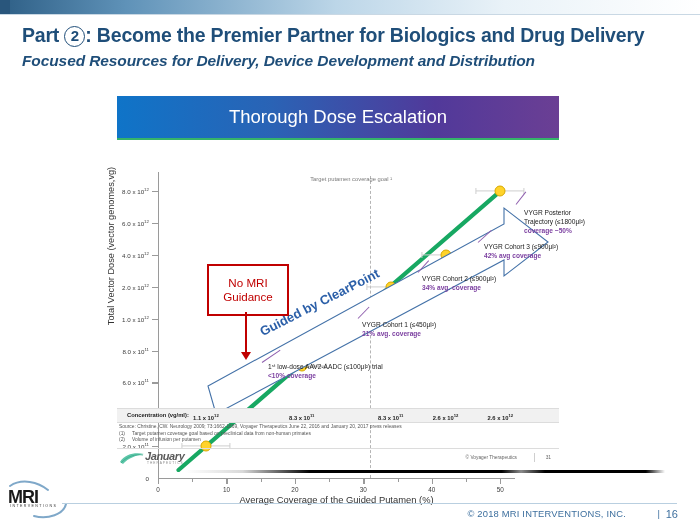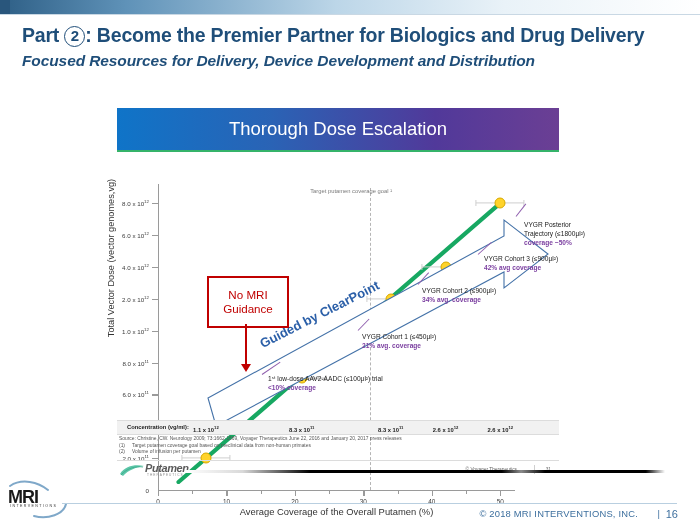--- a/index.html
+++ b/index.html
@@ -16,21 +16,21 @@
 
   
   #title{position:absolute;left:22px;top:24px;width:660px;
     font-size:19.5px;font-weight:bold;color:#1f4e79;letter-spacing:-0.2px;white-space:nowrap;}
   #title .circled{display:inline-block;border:1.6px solid #1f4e79;border-radius:50%;
      width:19px;height:19px;line-height:18px;text-align:center;font-size:15px;vertical-align:1px;}
   #subtitle{position:absolute;left:22px;top:52px;width:660px;
     font-size:15.5px;font-style:italic;font-weight:bold;color:#1f4e79;letter-spacing:-0.1px;white-space:nowrap;}
 
   
-  #figure{position:absolute;left:112px;top:96px;width:452px;height:292px;background:#ffffff;margin-top:12px;}
+  #figure{position:absolute;left:112px;top:96px;width:452px;height:292px;background:#ffffff;}
 
   
   #banner{position:absolute;left:5px;top:0px;width:442px;height:42px;
     background:linear-gradient(to right,#0f74c8 0%,#2a63b5 35%,#51399a 72%,#6b3f94 100%);}
   #banner-title{position:absolute;left:0;top:0;width:442px;height:42px;line-height:42px;
     text-align:center;color:#ffffff;font-size:18.5px;}
   #banner-underline{position:absolute;left:5px;top:42px;width:442px;height:2px;background:#35b36a;}
   #axis-left{position:absolute;left:46px;top:76px;width:1.4px;height:306px;background:#9a9a9a;}
   #axis-bottom{position:absolute;left:46px;top:382px;width:357px;height:1.4px;background:#9a9a9a;}
 
@@ -106,21 +106,21 @@
   
   #black-rule{position:absolute;left:185px;top:470px;width:480px;height:3px;
     background:linear-gradient(to right,#ffffff 0%,#d9d9d9 12%,#000000 26%,#000000 66%,#8a8a8a 70%,#000000 75%,#000000 96%,#ffffff 100%);}
 
   
   #mri-logo{position:absolute;left:8px;top:480px;width:64px;height:40px;}
   #mri-word{position:absolute;left:8px;top:487px;font-size:18px;font-weight:bold;color:#1a1a1a;
     letter-spacing:-1px;}
   #mri-sub{position:absolute;left:10px;top:504px;font-size:3.6px;color:#333;letter-spacing:1.4px;}
   #bottom-rule{position:absolute;left:62px;top:503px;width:615px;height:1px;background:#b9cfe0;}
-  #footer-copy{position:absolute;right:62px;top:508px;font-size:9.4px;color:#3d6f9e;letter-spacing:0.2px;}
+  #footer-copy{position:absolute;right:74px;top:508px;font-size:9.4px;color:#3d6f9e;letter-spacing:0.2px;}
   #footer-sep{position:absolute;right:40px;top:508px;font-size:9.4px;color:#3d6f9e;}
   #footer-page{position:absolute;right:22px;top:508px;font-size:11px;color:#3d6f9e;}
 </style>
 </head>
 <body>
 
 <div id="top-bar">
   <div id="top-bar-cap"></div>
 </div>
 
@@ -133,21 +133,21 @@
 
   <div id="banner">
     <div id="banner-title">Thorough Dose Escalation</div>
   </div>
   <div id="banner-underline"></div>
 
   <div id="axis-left"></div>
   <div id="axis-bottom"></div>
 
   <div id="ylabel">Total Vector Dose (vector genomes,vg)</div>
-  <div id="xlabel">Average Coverage of the Overall Putamen (%)</div>
+  <div id="xlabel">Average Coverage of the Guided Putamen (%)</div>
 
   <div id="yticks">
       <div class="ytick" style="left: 40px; top: 350.125px;"></div>
       <div class="ytlabel" style="right: 415px; top: 350.125px;">2.0 x 10<sup>11</sup></div>
       <div class="ytick" style="left: 40px; top: 318.25px;"></div>
       <div class="ytlabel" style="right: 415px; top: 318.25px;">4.0 x 10<sup>11</sup></div>
       <div class="ytick" style="left: 40px; top: 286.375px;"></div>
       <div class="ytlabel" style="right: 415px; top: 286.375px;">6.0 x 10<sup>11</sup></div>
       <div class="ytick" style="left: 40px; top: 254.5px;"></div>
       <div class="ytlabel" style="right: 415px; top: 254.5px;">8.0 x 10<sup>11</sup></div>
@@ -267,21 +267,21 @@
           <span>Volume of infusion per putamen</span>
         </div>
       </div>
   </div>
 
   <div id="vfoot">
     <svg id="vlogo-swoosh" viewBox="0 0 26 13">
       <path d="M1,10 C6,1 18,0 25,2 C18,3 9,6 4,12 Z" fill="#5cc6a8"></path>
       <path d="M2,11 C8,4 17,2 24,3" stroke="#3aa98a" stroke-width="0.8" fill="none"></path>
     </svg>
-    <div id="vlogo-name">Putamen</div>
+    <div id="vlogo-name">January</div>
     <div id="vlogo-sub">THERAPEUTICS</div>
     <div id="vcopy">© Voyager Therapeutics</div>
     <div id="vpage-sep"></div>
     <div id="vpage">31</div>
   </div>
 </div>
 
 <div id="black-rule"></div>
 
 <svg id="mri-logo" viewBox="0 0 64 40">

